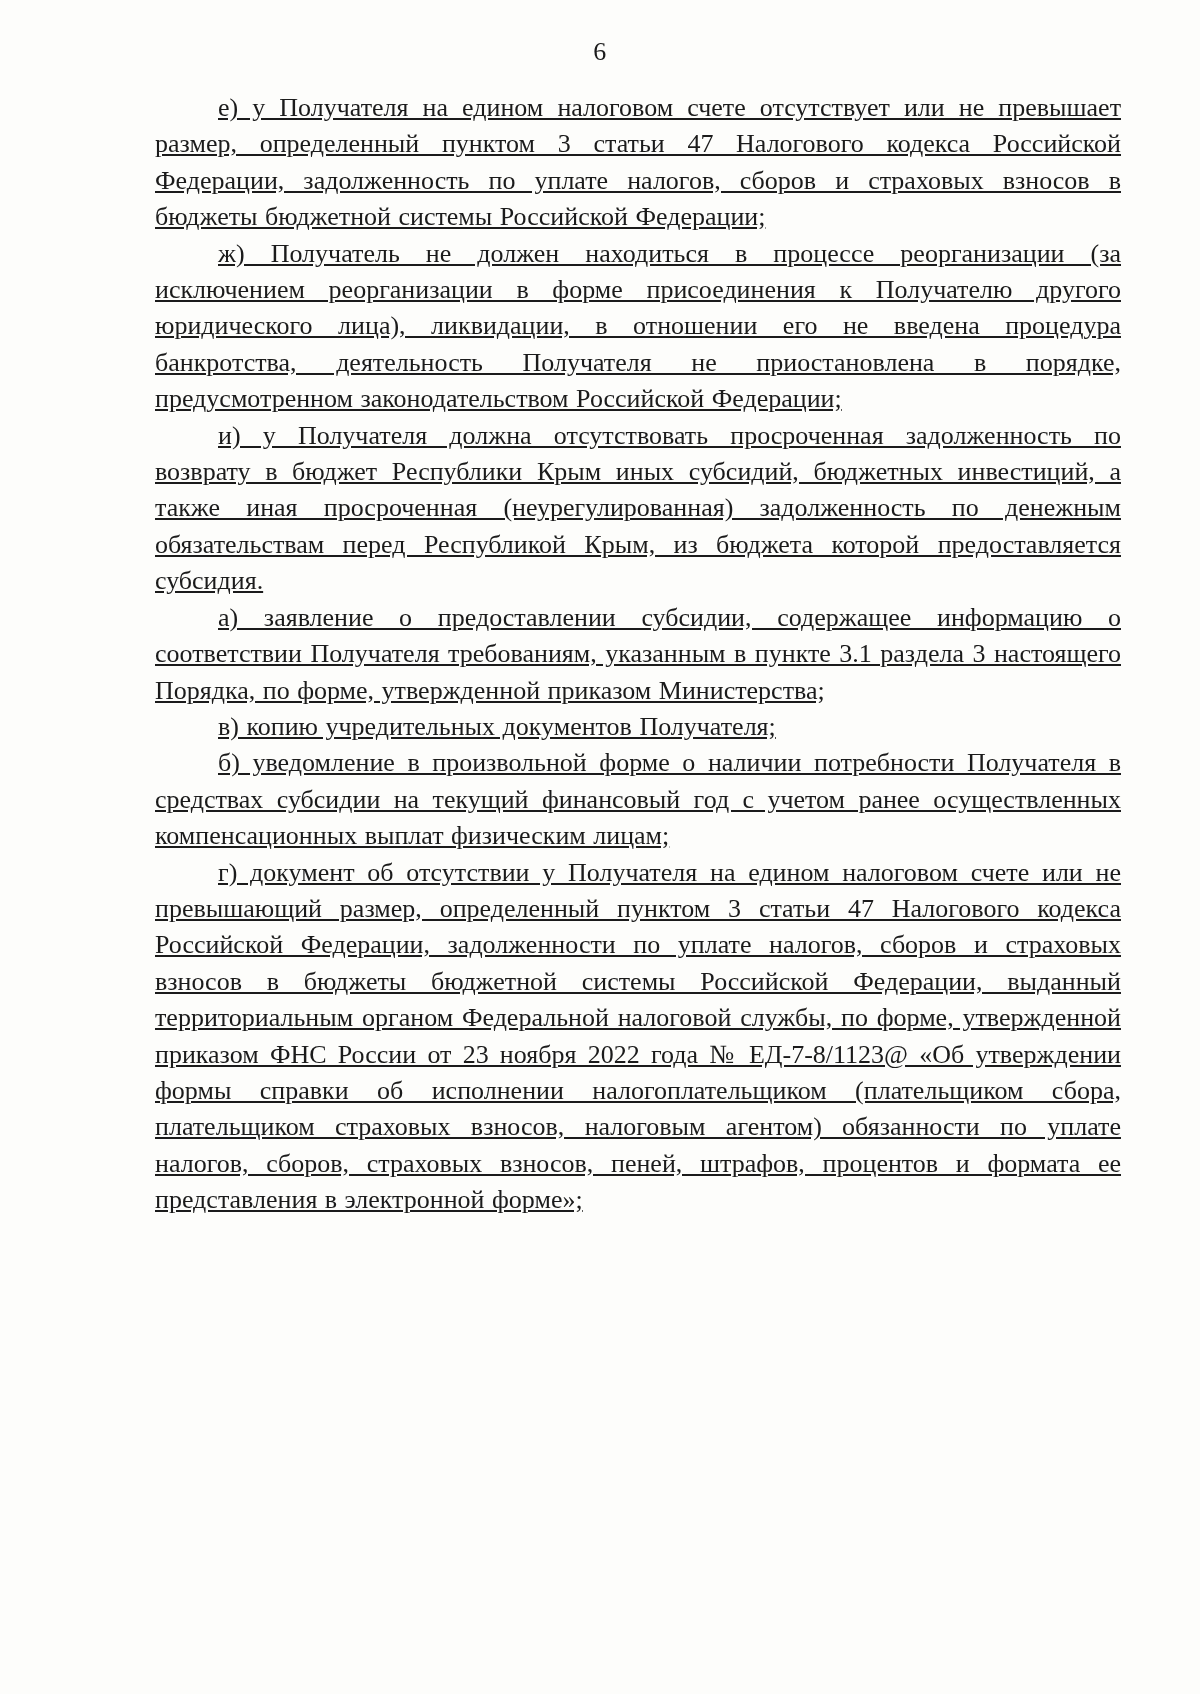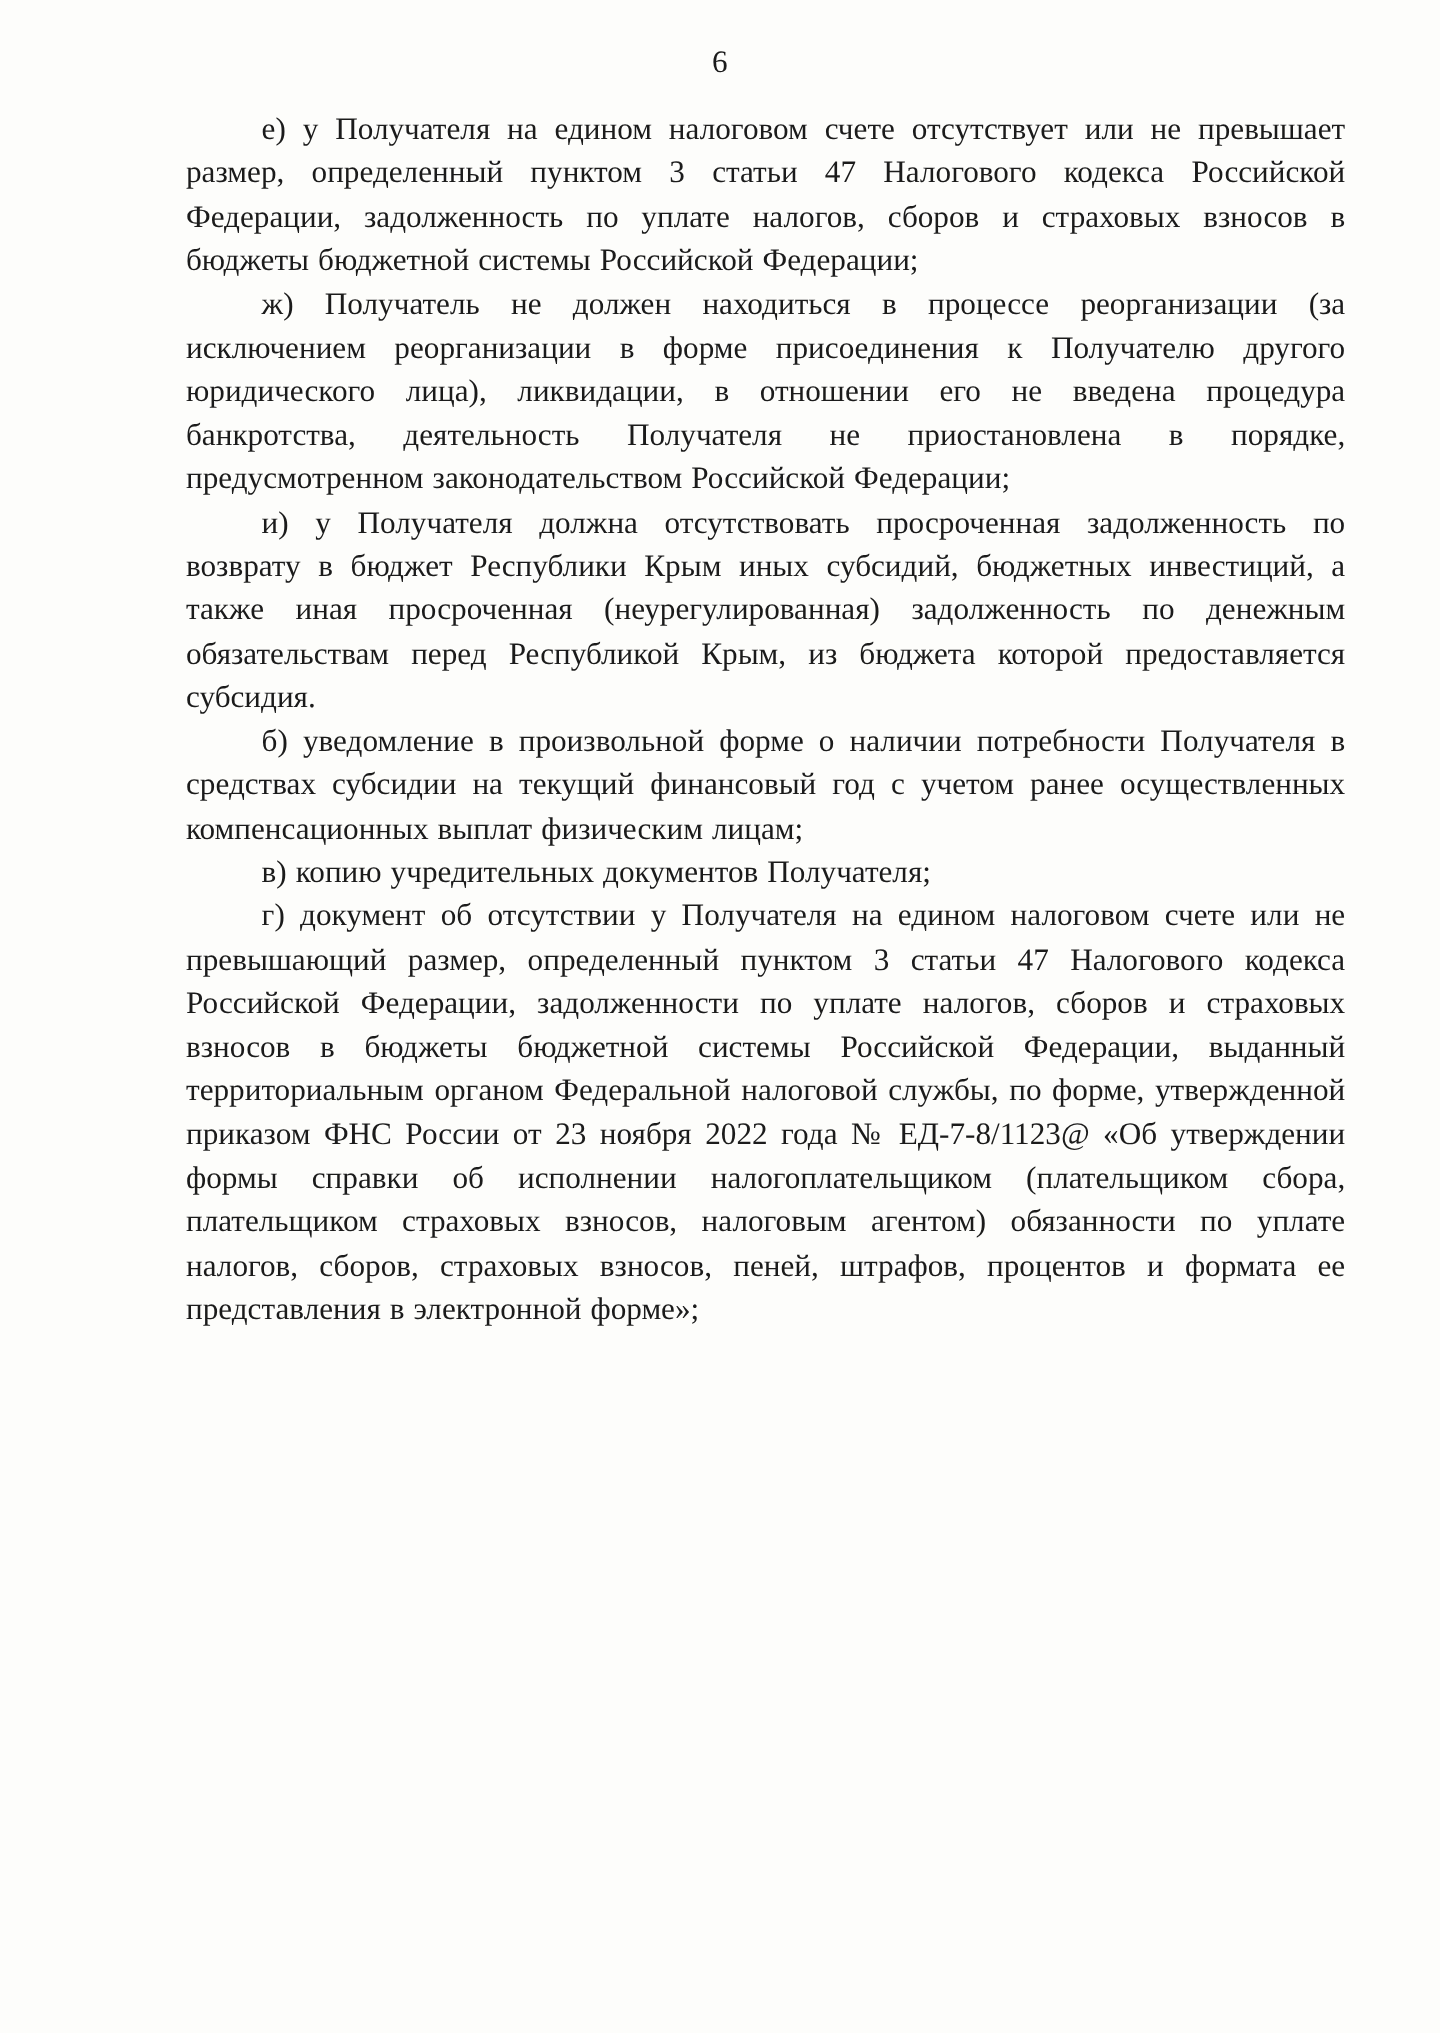--- a/index.html
+++ b/index.html
@@ -20,37 +20,39 @@
   }
   .page-number {
     padding-top: 38px;
     text-align: center;
     font-size: 26px;
     line-height: 28px;
     letter-spacing: 0.5px;
   }
   .content {
     margin: 24px 79px 0 155px;
+    text-decoration: underline;
   }
   .content p {
     margin: 0;
     font-size: 26px;
     line-height: 36.4px;
     text-align: justify;
     text-indent: 63px;
     word-spacing: 1px;
   }
 </style>
 </head>
 <body>
 
 <div class="page">
   <div class="page-number">6</div>
 
   <div class="content">
     <p>е) у Получателя на едином налоговом счете отсутствует или не превышает размер, определенный пунктом 3 статьи 47 Налогового кодекса Российской Федерации, задолженность по уплате налогов, сборов и страховых взносов в бюджеты бюджетной системы Российской Федерации;</p>
     <p>ж) Получатель не должен находиться в процессе реорганизации (за исключением реорганизации в форме присоединения к Получателю другого юридического лица), ликвидации, в отношении его не введена процедура банкротства, деятельность Получателя не приостановлена в порядке, предусмотренном законодательством Российской Федерации;</p>
     <p>и) у Получателя должна отсутствовать просроченная задолженность по возврату в бюджет Республики Крым иных субсидий, бюджетных инвестиций, а также иная просроченная (неурегулированная) задолженность по денежным обязательствам перед Республикой Крым, из бюджета которой предоставляется субсидия.</p>
+    <p>а) заявление о предоставлении субсидии, содержащее информацию о соответствии Получателя требованиям, указанным в пункте 3.1 раздела 3 настоящего Порядка, по форме, утвержденной приказом Министерства;</p>
+    <p>в) копию учредительных документов Получателя;</p>
     <p>б) уведомление в произвольной форме о наличии потребности Получателя в средствах субсидии на текущий финансовый год с учетом ранее осуществленных компенсационных выплат физическим лицам;</p>
-    <p>в) копию учредительных документов Получателя;</p>
     <p>г) документ об отсутствии у Получателя на едином налоговом счете или не превышающий размер, определенный пунктом 3 статьи 47 Налогового кодекса Российской Федерации, задолженности по уплате налогов, сборов и страховых взносов в бюджеты бюджетной системы Российской Федерации, выданный территориальным органом Федеральной налоговой службы, по форме, утвержденной приказом ФНС России от 23 ноября 2022 года № ЕД-7-8/1123@ «Об утверждении формы справки об исполнении налогоплательщиком (плательщиком сбора, плательщиком страховых взносов, налоговым агентом) обязанности по уплате налогов, сборов, страховых взносов, пеней, штрафов, процентов и формата ее представления в электронной форме»;</p>
   </div>
 </div>
 
 </body></html>

